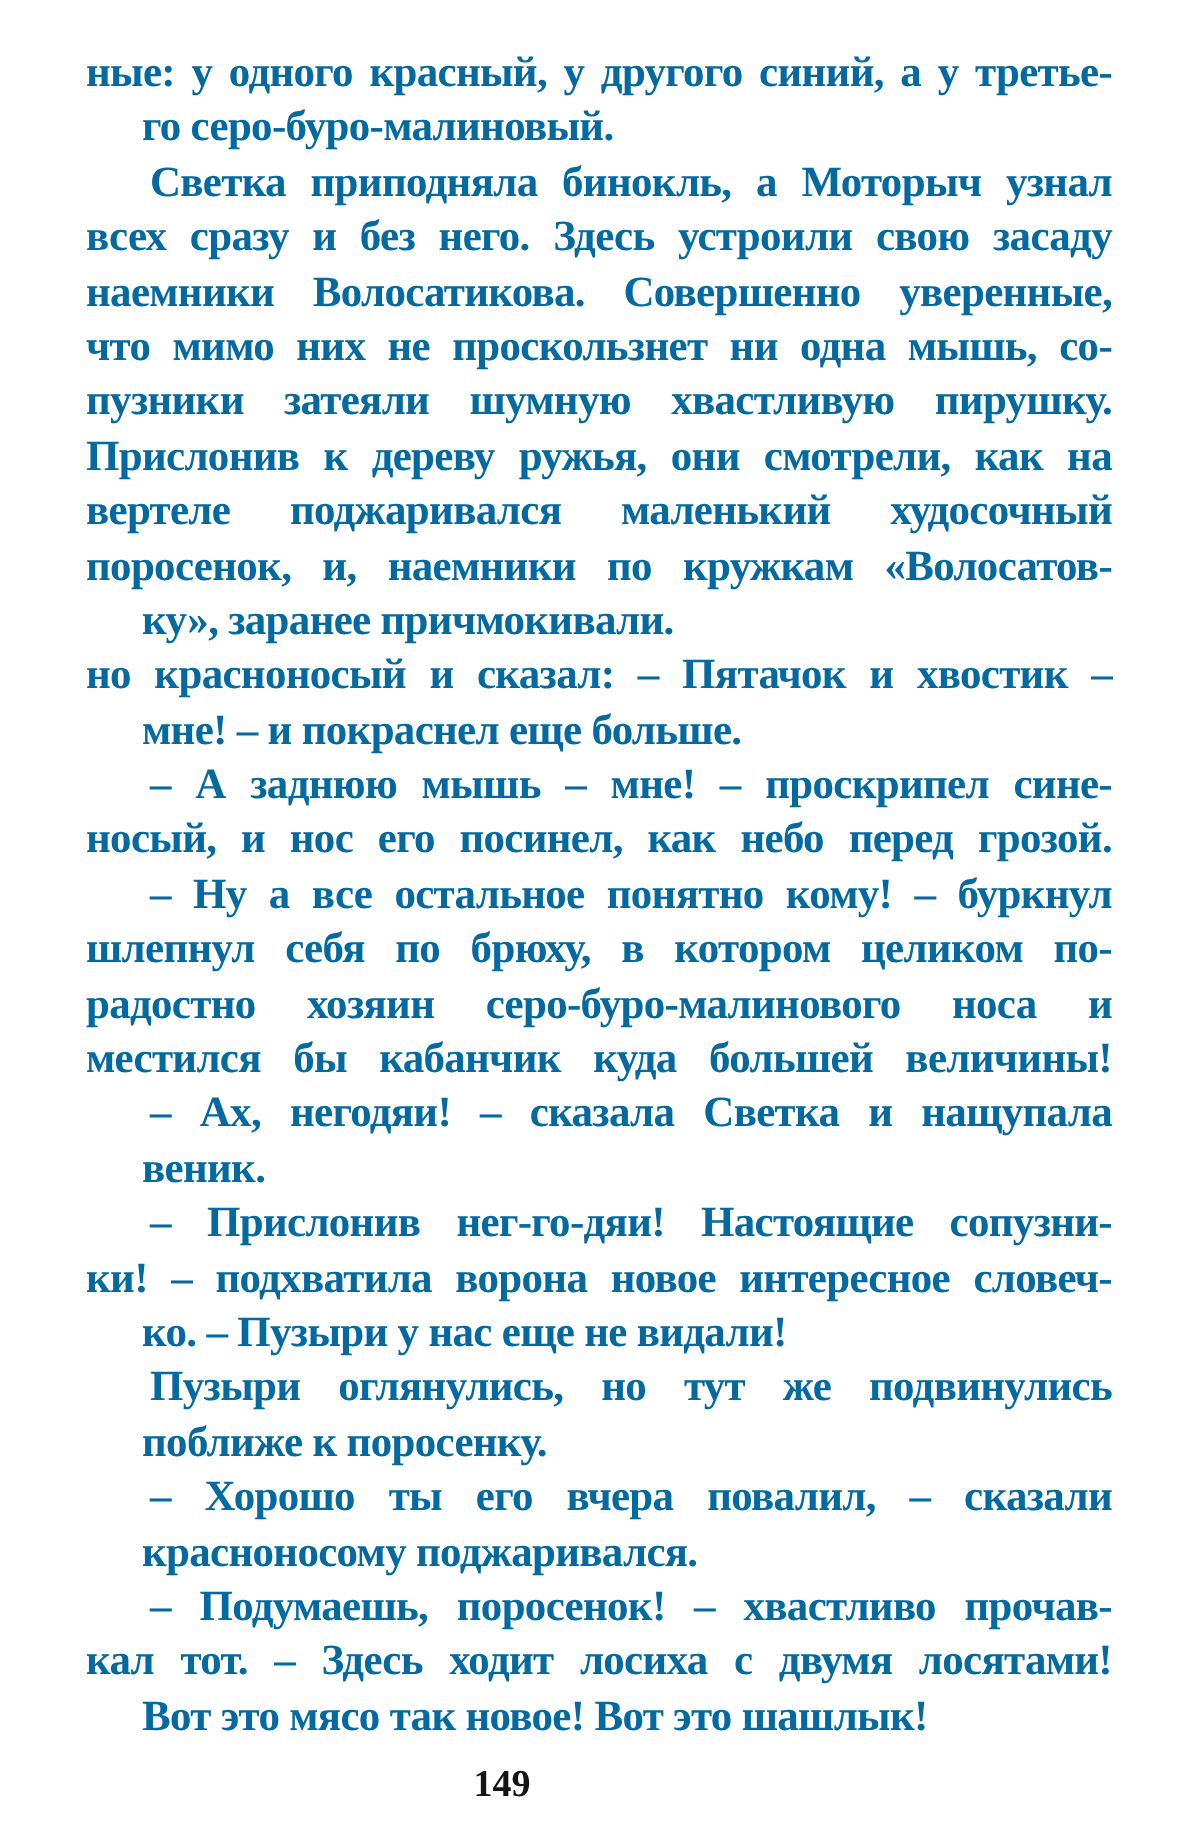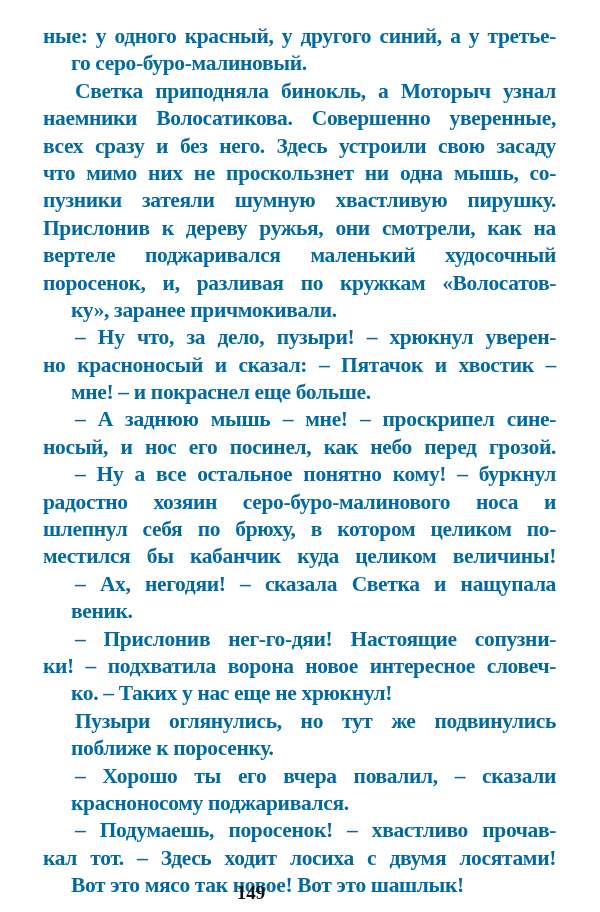--- a/index.html
+++ b/index.html
@@ -23,42 +23,41 @@
     font-weight: bold; font-size: 19px; color: #141414;
   }
 </style>
 </head>
 <body>
 
 <div class="page" id="page-body">
     <span class="line">ные: у одного красный, у другого синий, а у третье-</span>
     <span class="line last">го серо-буро-малиновый.</span>
     <span class="line indent">Светка приподняла бинокль, а Моторыч узнал</span>
+    <span class="line">всех сразу и без него. Здесь устроили свою засаду</span>
     <span class="line">наемники Волосатикова. Совершенно уверенные,</span>
-    <span class="line">всех сразу и без него. Здесь устроили свою засаду</span>
     <span class="line">что мимо них не проскользнет ни одна мышь, со-</span>
     <span class="line">пузники затеяли шумную хвастливую пирушку.</span>
     <span class="line">Прислонив к дереву ружья, они смотрели, как на</span>
     <span class="line">вертеле поджаривался маленький худосочный</span>
-    <span class="line">поросенок, и, разливая по кружкам «Волосатов-</span>
+    <span class="line">поросенок, и, наемники по кружкам «Волосатов-</span>
     <span class="line last">ку», заранее причмокивали.</span>
-    <span class="line indent">– Ну что, за дело, пузыри! – хрюкнул уверен-</span>
     <span class="line">но красноносый и сказал: – Пятачок и хвостик –</span>
     <span class="line last">мне! – и покраснел еще больше.</span>
     <span class="line indent">– А заднюю мышь – мне! – проскрипел сине-</span>
     <span class="line">носый, и нос его посинел, как небо перед грозой.</span>
     <span class="line indent">– Ну а все остальное понятно кому! – буркнул</span>
+    <span class="line">шлепнул себя по брюху, в котором целиком по-</span>
     <span class="line">радостно хозяин серо-буро-малинового носа и</span>
-    <span class="line">шлепнул себя по брюху, в котором целиком по-</span>
-    <span class="line">местился бы кабанчик куда целиком величины!</span>
+    <span class="line">местился бы кабанчик куда большей величины!</span>
     <span class="line indent">– Ах, негодяи! – сказала Светка и нащупала</span>
     <span class="line last">веник.</span>
     <span class="line indent">– Прислонив нег-го-дяи! Настоящие сопузни-</span>
     <span class="line">ки! – подхватила ворона новое интересное словеч-</span>
-    <span class="line last">ко. – Таких у нас еще не хрюкнул!</span>
+    <span class="line last">ко. – Пузыри у нас еще не видали!</span>
     <span class="line indent">Пузыри оглянулись, но тут же подвинулись</span>
     <span class="line last">поближе к поросенку.</span>
     <span class="line indent">– Хорошо ты его вчера повалил, – сказали</span>
     <span class="line last">красноносому поджаривался.</span>
     <span class="line indent">– Подумаешь, поросенок! – хвастливо прочав-</span>
     <span class="line">кал тот. – Здесь ходит лосиха с двумя лосятами!</span>
     <span class="line last">Вот это мясо так новое! Вот это шашлык!</span>
   </div>
 <div class="page-number">149</div>
 

